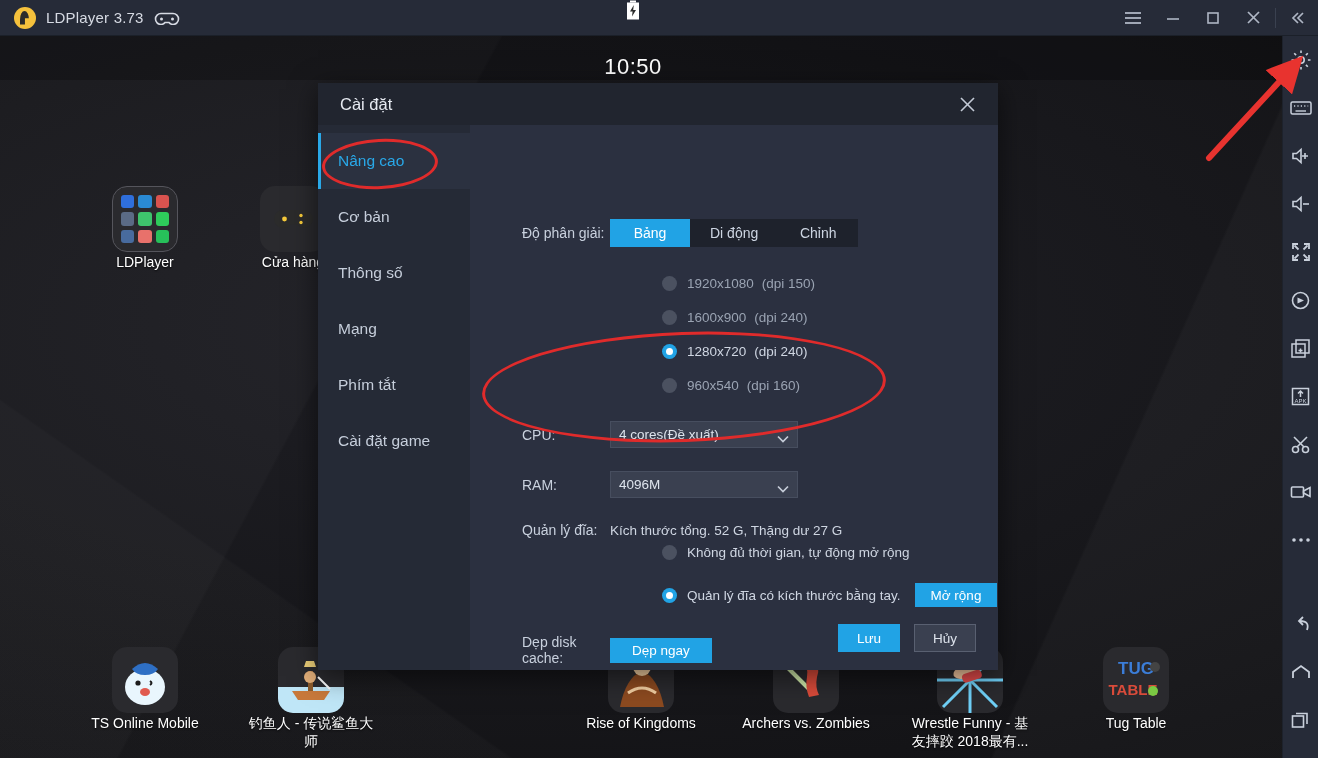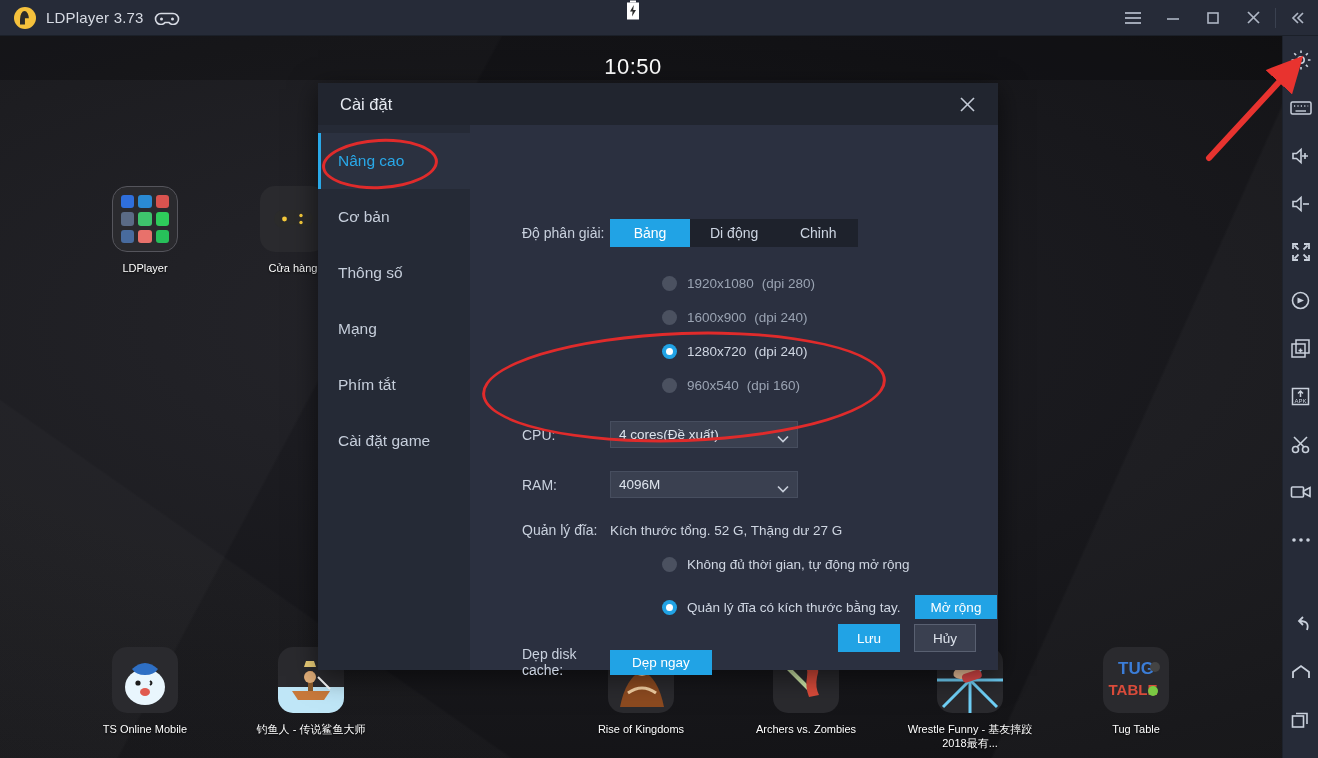--- a/index.html
+++ b/index.html
@@ -62,21 +62,21 @@
     z-index: 0;
   }
 
   
   .appicon { position: absolute; width: 130px; text-align: center; z-index: 2; }
   .appicon .tile {
     width: 66px; height: 66px; margin: 0 auto; border-radius: 15px;
     overflow: hidden; position: relative; background: #2a2a2e;
   }
   .appicon .label {
-    color: #fff; font-size: 11px; margin-top: 9px; line-height: 1.28;
+    color: #fff; font-size: 14px; margin-top: 2px; line-height: 1.28;
     text-shadow: 0 1px 2px rgba(0,0,0,.8);
   }
 
   
   .folder { background:#3a3a40; display:grid; grid-template-columns:repeat(3,1fr);
             grid-template-rows:repeat(3,1fr); gap:4px; padding:8px;
             border:1px solid #55555c; }
   .folder i { border-radius:3px; display:block; }
 
   .tile-store { background:#f5c93a; display:flex; align-items:center; justify-content:center; }
@@ -514,21 +514,21 @@
           <div class="seg">
             <div class="on">Bảng</div>
             <div>Di động</div>
             <div>Chỉnh</div>
           </div>
         </div>
 
         <div class="radio-line" style="margin-top:22px">
           <span class="radio"></span>
           <span class="radio-text dim">1920x1080</span>
-          <span class="radio-text dim" style="margin-left:8px">(dpi 280)</span>
+          <span class="radio-text dim" style="margin-left:8px">(dpi 150)</span>
         </div>
         <div class="radio-line">
           <span class="radio"></span>
           <span class="radio-text dim">1600x900</span>
           <span class="radio-text dim" style="margin-left:8px">(dpi 240)</span>
         </div>
         <div class="radio-line">
           <span class="radio on"></span>
           <span class="radio-text">1280x720</span>
           <span class="radio-text" style="margin-left:8px">(dpi 240)</span>
@@ -561,21 +561,21 @@
               </svg>
             </span>
           </div>
         </div>
 
         <div class="row" style="margin-top:24px;">
           <div class="row-label">Quản lý đĩa:</div>
           <div class="plain">Kích thước tổng. 52 G,  Thặng dư 27 G</div>
         </div>
 
-        <div class="radio-line" style="margin-top:12px">
+        <div class="radio-line" style="margin-top:0">
           <span class="radio"></span>
           <span class="radio-text">Không đủ thời gian, tự động mở rộng</span>
         </div>
 
         <div class="radio-line" style="margin-top:15px">
           <span class="radio on"></span>
           <span class="radio-text">Quản lý đĩa có kích thước bằng tay.</span>
           <button class="btn btn-blue" style="margin-left:14px;height:24px">Mở rộng</button>
         </div>
 

